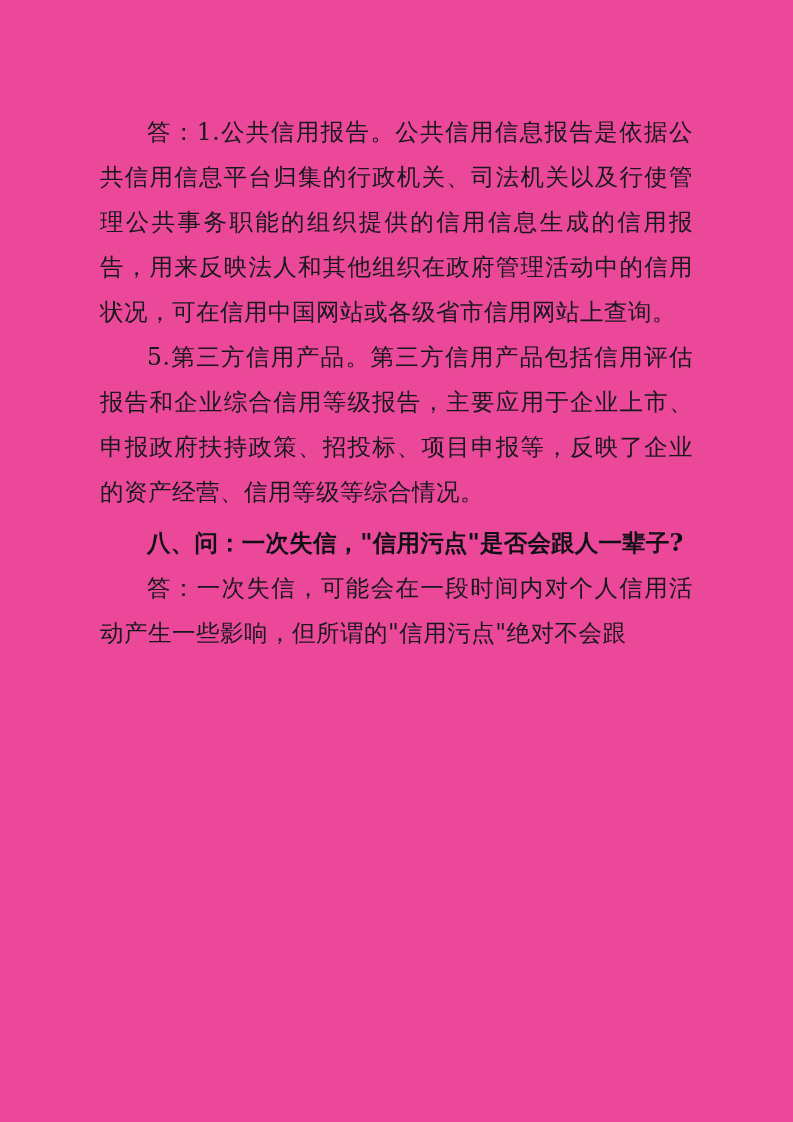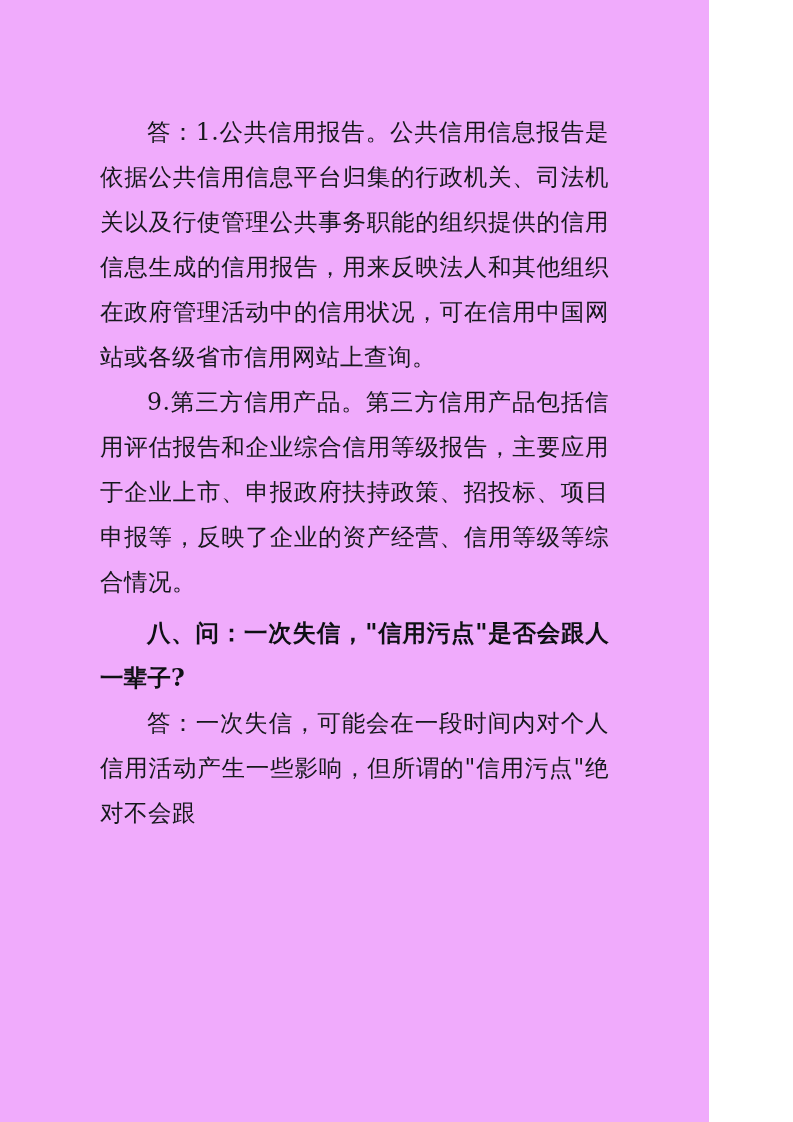--- a/index.html
+++ b/index.html
@@ -8,23 +8,23 @@
     background: #ffffff;
   }
   body {
     width: 793px;
     height: 1122px;
     font-family: "DejaVu Serif", "Liberation Serif", serif;
     color: #1a1a1a;
   }
   .page {
     position: relative;
-    width: 709px;
+    width: 793px;
     height: 1122px;
-    background: #f0abfc;
+    background: #ec4899;
     box-sizing: border-box;
     padding: 110px 100px 28px 100px;
     overflow: hidden;
   }
   .doc-body {
     font-size: 23.5px;
     line-height: 45px;
     text-align: justify;
     text-justify: inter-ideograph;
     letter-spacing: 0.5px;
@@ -53,20 +53,20 @@
 </style>
 </head>
 <body>
 
 <div class="page">
   <div class="doc-body">
 
     <p class="para">答：1.公共信用报告。公共信用信息报告是依据公共信用信息平台归集的行政机关、司法机关以及行使管理公共事务职能的组织提供的信用信息生成的信用报告，用来反映法人和其他组织在政府管理活动中的信用状况，可在信用中国网站或各级省市信用网站上查询。</p>
 
 
-    <p class="para">9.第三方信用产品。第三方信用产品包括信用评估报告和企业综合信用等级报告，主要应用于企业上市、申报政府扶持政策、招投标、项目申报等，反映了企业的资产经营、信用等级等综合情况。</p>
+    <p class="para">5.第三方信用产品。第三方信用产品包括信用评估报告和企业综合信用等级报告，主要应用于企业上市、申报政府扶持政策、招投标、项目申报等，反映了企业的资产经营、信用等级等综合情况。</p>
 
     <p class="heading">八、问：一次失信，"信用污点"是否会跟人一辈子?</p>
 
     <p class="para">答：一次失信，可能会在一段时间内对个人信用活动产生一些影响，但所谓的"信用污点"绝对不会跟</p>
 
   </div>
 </div>
 
 </body></html>

